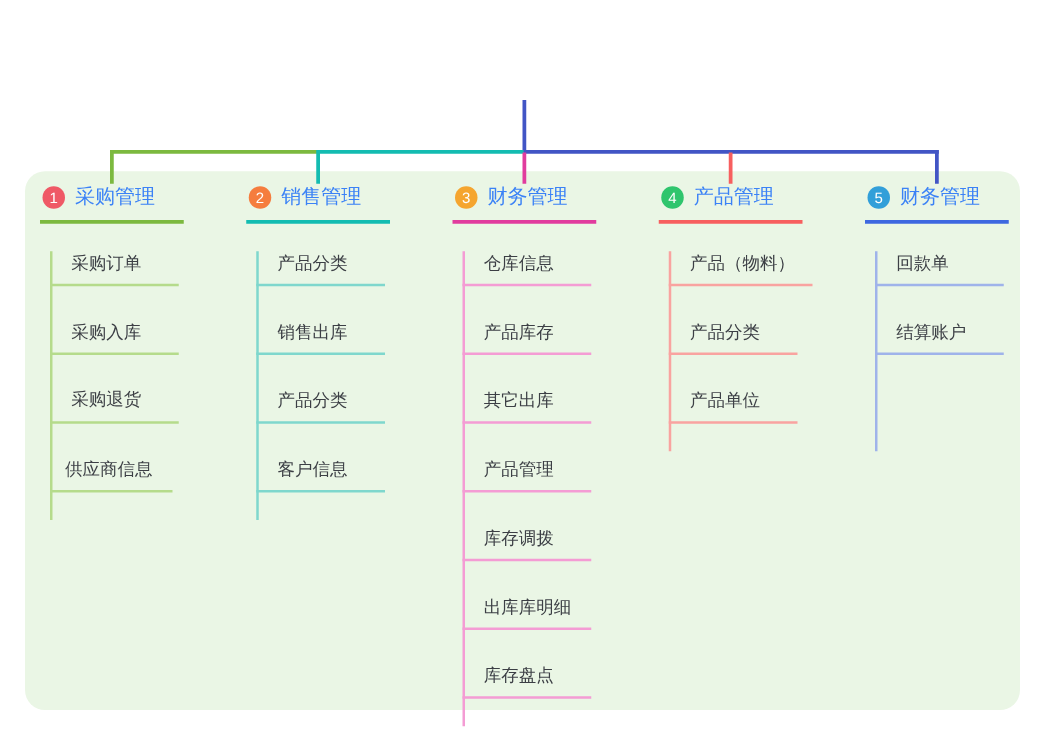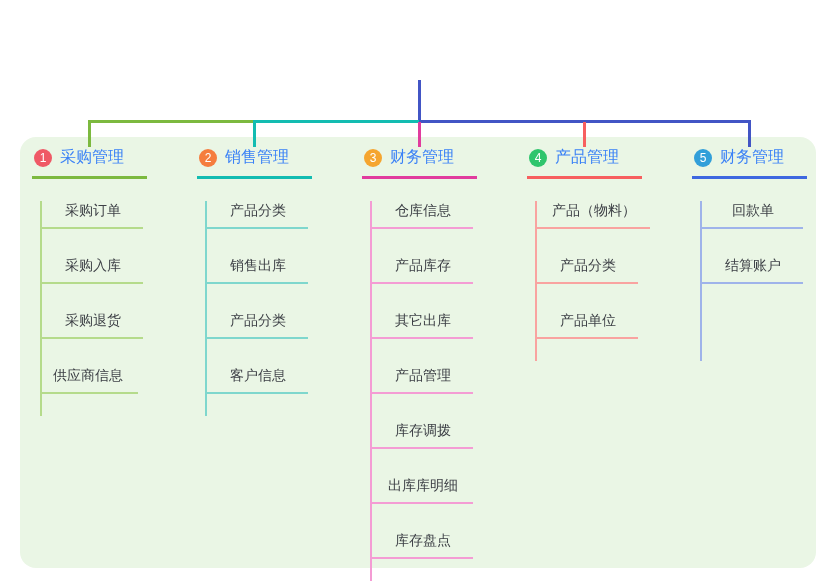--- a/index.html
+++ b/index.html
@@ -30,21 +30,21 @@
     display:flex;align-items:center;gap:8px;
     padding:0 0 8px 2px;border-bottom:3px solid #999;
     height:21px;cursor:default;
   }
   .badge{
     width:18px;height:18px;border-radius:50%;flex:0 0 18px;
     display:flex;align-items:center;justify-content:center;
     color:#fff;font-size:12px;line-height:1;
   }
   .branch-title{font-size:16px;color:#3b82f6;white-space:nowrap;}
-  .children{position:relative;margin-left:8px;text-align:center;}
+  .children{position:relative;margin-left:8px;}
   .vline{position:absolute;left:0;top:0;width:2px;}
   .child{
     width:fit-content;min-width:72px;
     padding:0 14px 7px 17px;border-bottom:2px solid #ccc;
     font-size:14px;line-height:19px;color:#3c3f45;white-space:nowrap;
   }
   .vline + .child{margin-top:22px;}
   .child + .child{margin-top:27px;}
 </style>
 </head>

